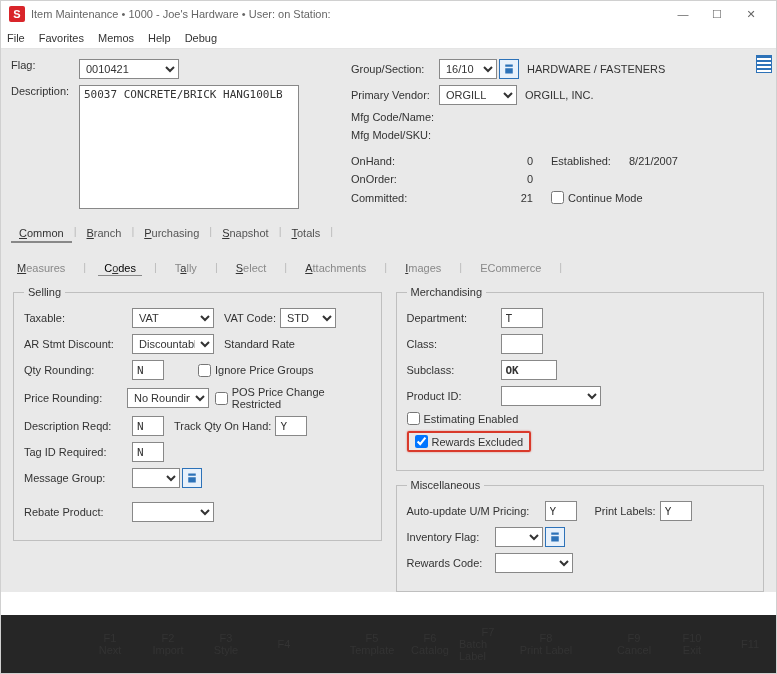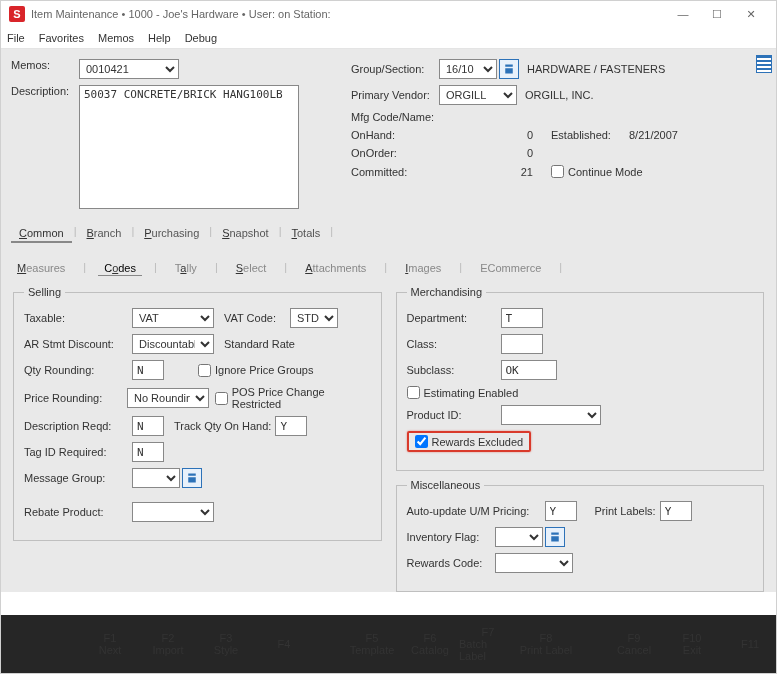--- a/index.html
+++ b/index.html
@@ -66,21 +66,21 @@
   <span>Memos</span>
   <span>Help</span>
   <span>Debug</span>
 </div>
 
 <div class="header">
   <div class="stripe"></div>
   <div class="hdr-grid">
     <div>
       <div class="row">
-        <span class="lbl">Memos:</span>
+        <span class="lbl">Flag:</span>
         <select class="combo" style="width:100px"><option>0010421</option></select>
       </div>
       <div class="row">
         <span class="lbl">Description:</span>
         <textarea class="textbox textarea" style="">50037 CONCRETE/BRICK HANG100LB</textarea>
       </div>
     </div>
     <div class="rightcol">
       <div class="line">
         <span class="k">Group/Section:</span>
@@ -93,20 +93,23 @@
         <span style="margin-left:8px">HARDWARE / FASTENERS</span>
       </div>
       <div class="line">
         <span class="k">Primary Vendor:</span>
         <select class="combo" style="width:78px"><option>ORGILL</option></select>
         <span style="margin-left:8px">ORGILL, INC.</span>
       </div>
       <div class="line">
           <span class="k">Mfg Code/Name:</span>
         </div>
+      <div class="line" style="margin-bottom:14px">
+          <span class="k">Mfg Model/SKU:</span>
+        </div>
       <div class="line">
         <span class="k">OnHand:</span>
         <span class="v">0</span>
         <span style="width:78px">Established:</span>
         <span>8/21/2007</span>
       </div>
       <div class="line">
         <span class="k">OnOrder:</span>
         <span class="v">0</span>
       </div>
@@ -152,21 +155,21 @@
 
 <div class="body">
   <div class="cols">
     <div>
       <fieldset>
         <legend>Selling</legend>
         <div class="fl">
             <span class="l">Taxable:</span>
           <select class="combo med"><option>VAT</option></select>
           <span style="margin-left:10px">VAT Code:</span>
-          <select class="combo" style="width:48px;margin-left:14px"><option>STD</option></select>
+          <select class="combo" style="width:56px;margin-left:4px"><option>STD</option></select>
         </div>
         <div class="fl">
             <span class="l">AR Stmt Discount:</span>
           <select class="combo med"><option>Discountable</option></select>
           <span style="margin-left:10px">Standard Rate</span>
         </div>
         <div class="fl">
             <span class="l">Qty Rounding:</span>
           <input class="textbox small" value="N" style="">
           <span style="width:34px"></span>
@@ -211,29 +214,29 @@
         <div class="fl">
             <span class="ln">Department:</span>
             <input class="textbox" style="width: 42px;" value="T">
           </div>
         <div class="fl">
             <span class="ln">Class:</span>
             <input class="textbox" style="width: 42px;" value="">
           </div>
         <div class="fl">
             <span class="ln">Subclass:</span>
-            <input class="textbox" style="width: 56px;" value="OK">
+            <input class="textbox" style="width: 56px; font-weight: bold;" value="OK">
+          </div>
+        <div class="fl">
+            <span class="ln">Product ID:</span>
+            <select class="combo" style="width:100px"><option></option></select>
           </div>
         <div class="fl">
             <input type="checkbox" class="chk" style="">
             <span>Estimating Enabled</span>
-          </div>
-        <div class="fl">
-            <span class="ln">Product ID:</span>
-            <select class="combo" style="width:100px"><option></option></select>
           </div>
         <div class="fl">
             <span class="highlight">
               <input type="checkbox" class="chk" checked="" style="">
               <span>Rewards Excluded</span>
             </span>
           </div>
       </fieldset>
       <fieldset style="margin-top:8px">
         <legend>Miscellaneous</legend>

